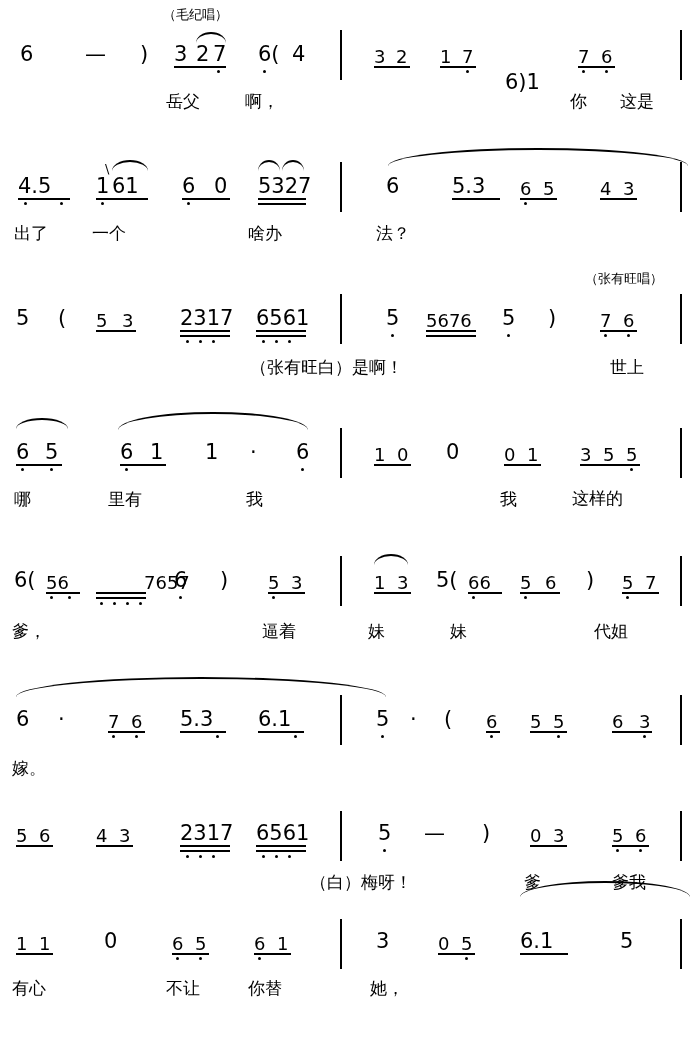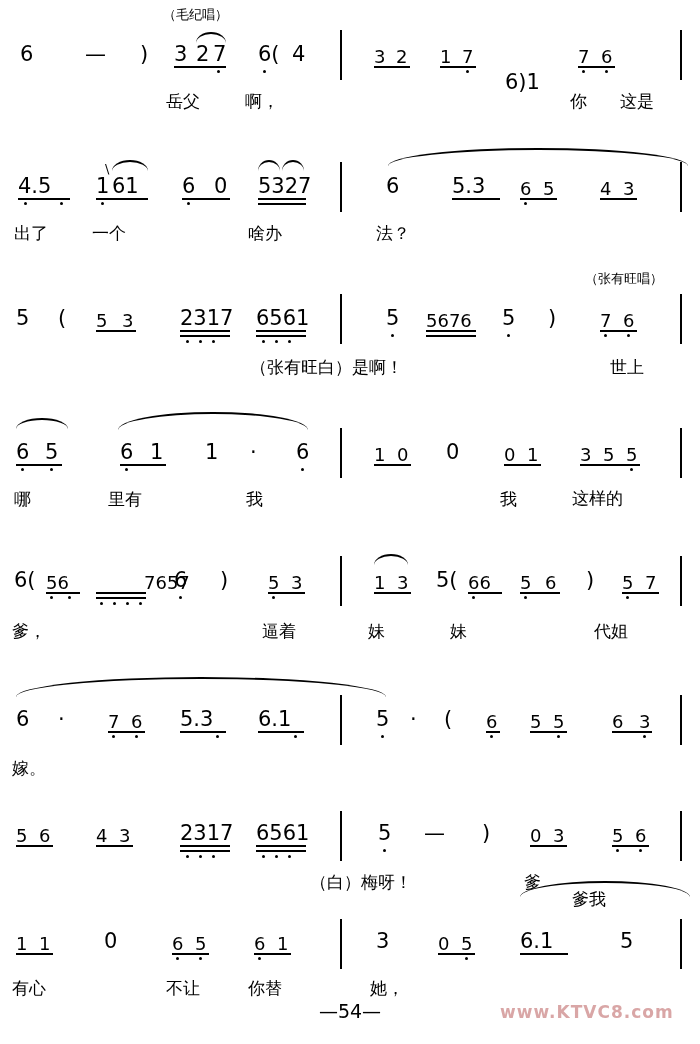--- a/index.html
+++ b/index.html
@@ -443,21 +443,21 @@
     <div class="beam" style="left:612px;top:60px;width:37px;"></div>
     <div class="dot" style="left:616px;top:64px;"></div>
     <div class="dot" style="left:639px;top:64px;"></div>
 
     <div class="bar" style="left:680px;top:26px;height:50px;"></div>
 
     <div class="slur" style="left:520px;top:96px;width:170px;height:14px;"></div>
 
     <div class="lyric" style="left:310px;top:88px;">（白）梅呀！</div>
     <div class="lyric" style="left:524px;top:88px;">爹</div>
-    <div class="lyric" style="left:572px;top:88px;margin-top:17px;">爹我</div>
+    <div class="lyric" style="left:612px;top:88px;">爹我</div>
   </div>
 
   <div class="system" style="position:absolute;left:0;top:915px;height:110px;">
     <div class="note small" style="left:16px;top:18px;">1</div>
     <div class="note small" style="left:39px;top:18px;">1</div>
     <div class="beam" style="left:16px;top:38px;width:37px;"></div>
 
     <div class="note" style="left:104px;top:16px;">0</div>
 
     <div class="note small" style="left:172px;top:18px;">6</div>
@@ -486,16 +486,14 @@
     <div class="note" style="left:620px;top:16px;">5</div>
 
     <div class="bar" style="left:680px;top:4px;height:50px;"></div>
 
     <div class="lyric" style="left:12px;top:64px;">有心</div>
     <div class="lyric" style="left:166px;top:64px;">不让</div>
     <div class="lyric" style="left:248px;top:64px;">你替</div>
     <div class="lyric" style="left:370px;top:64px;">她，</div>
   </div>
 
-  <div class="page-number" style="top:1000px;">—54—</div>
-  <div class="watermark" style="left:500px;top:1002px;">www.KTVC8.com</div>
 
 </div>
 
 </body></html>

